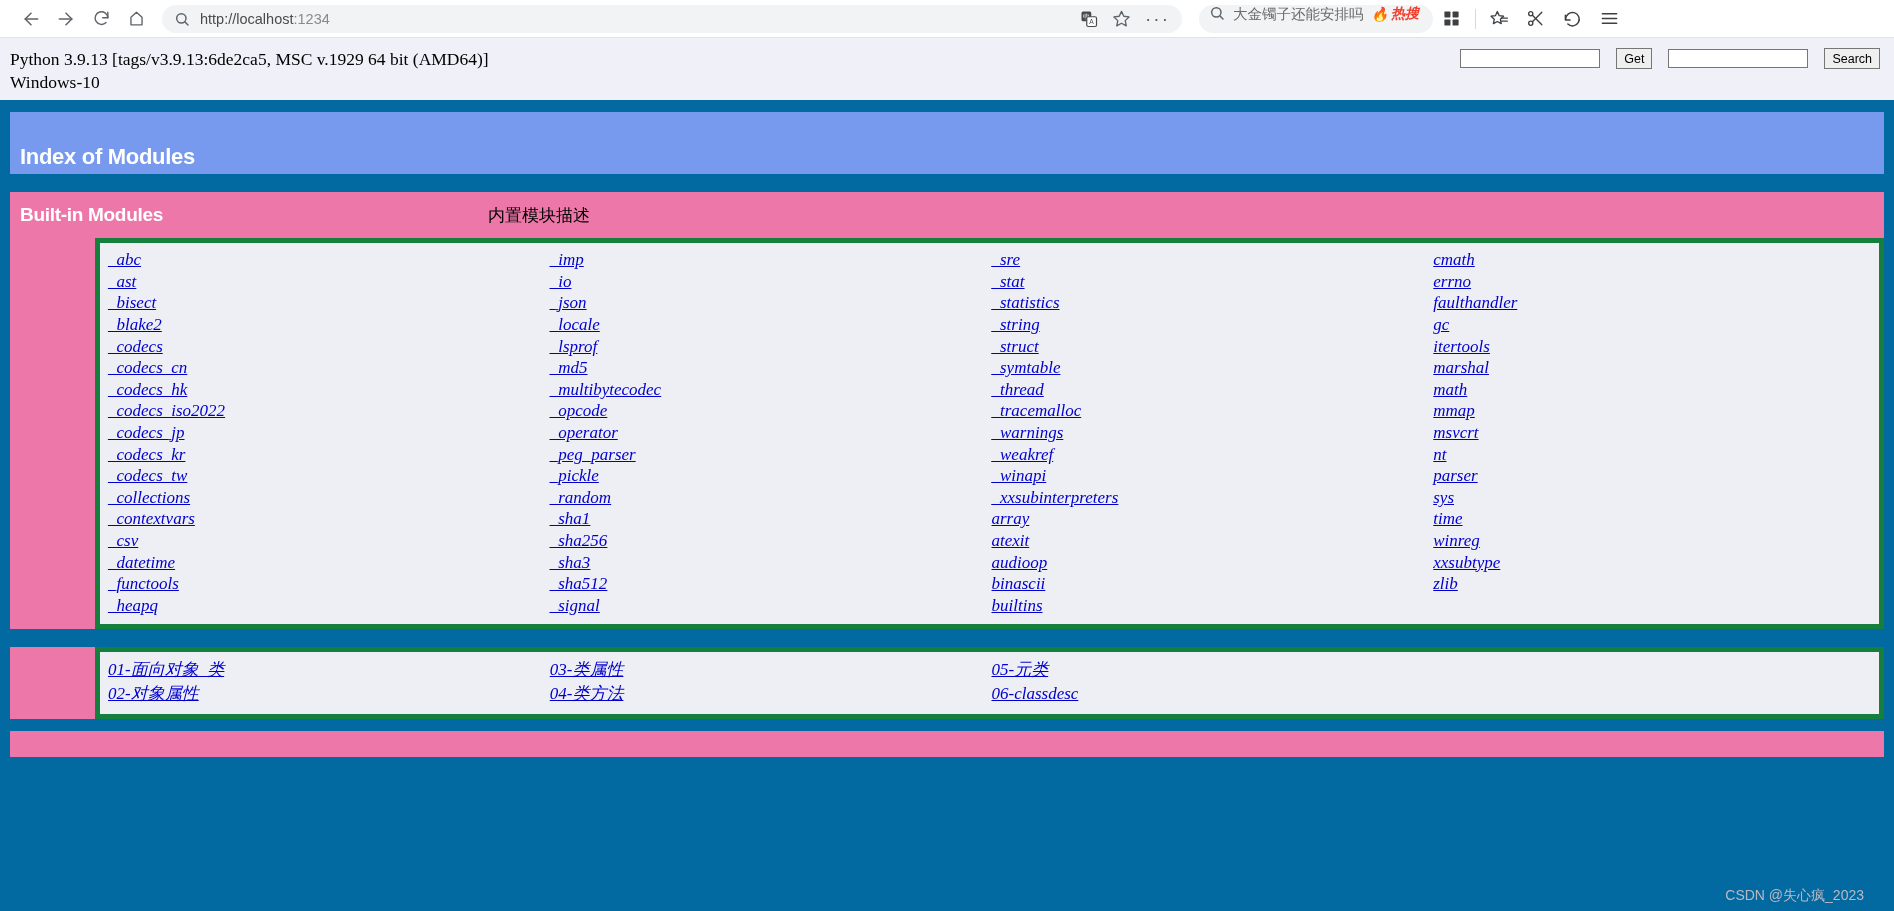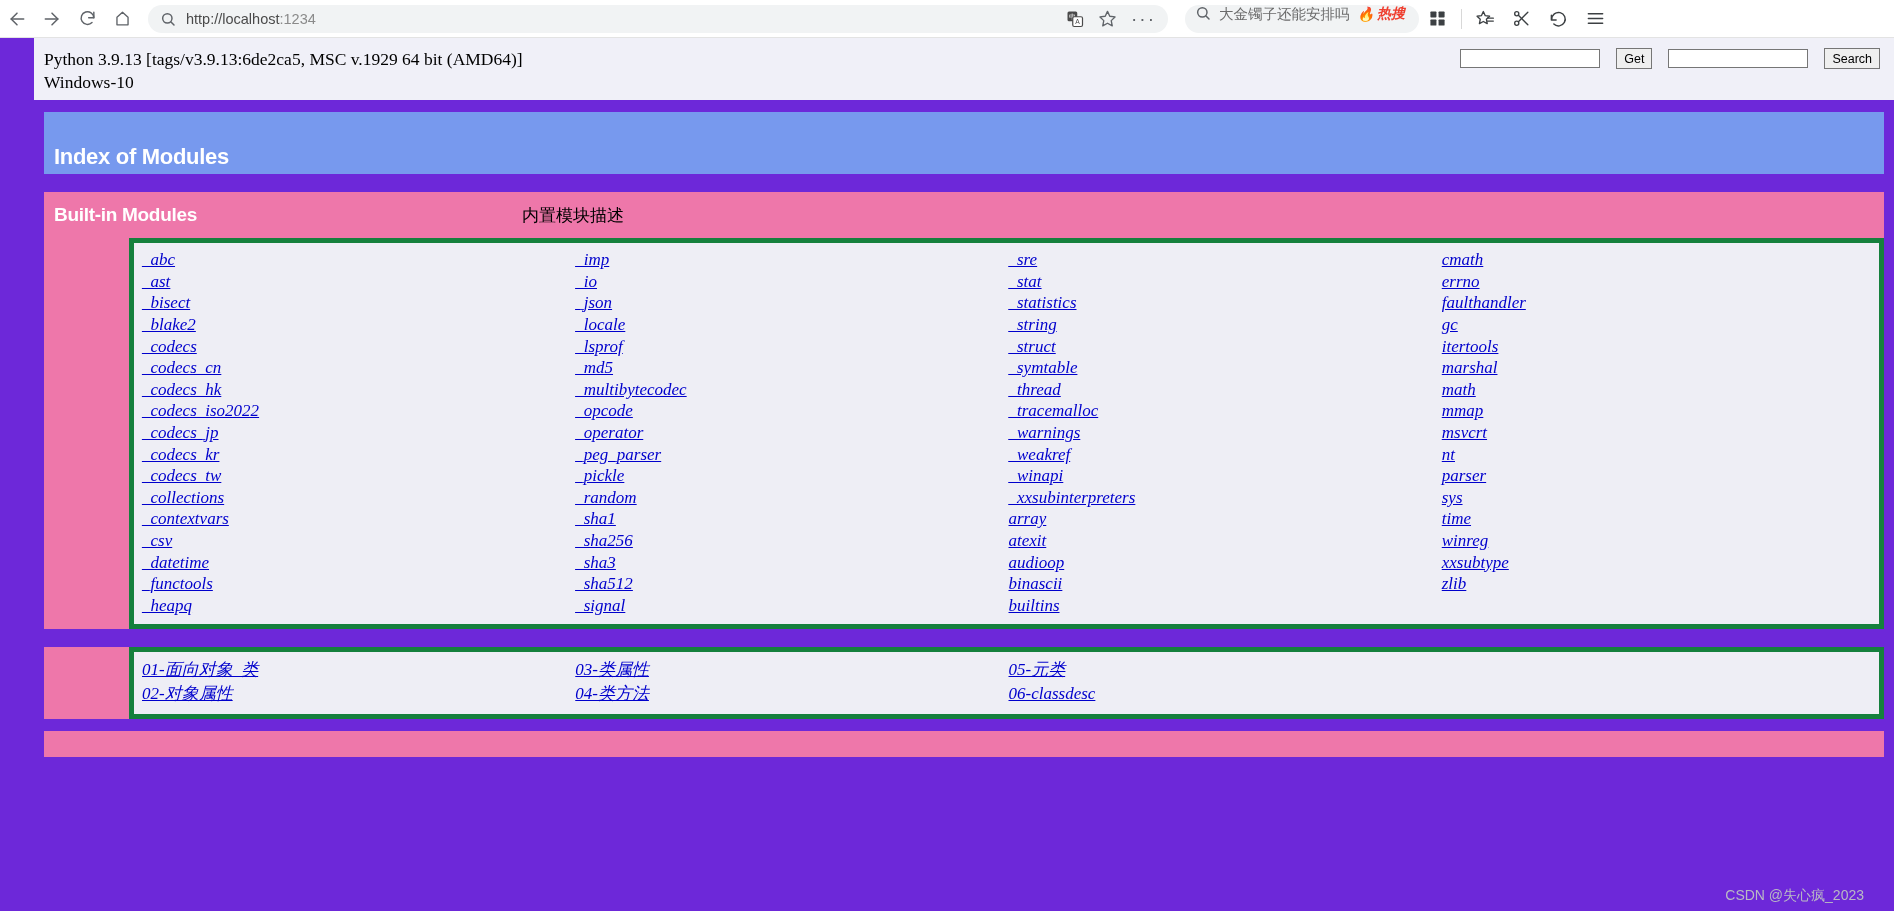--- a/index.html
+++ b/index.html
@@ -11,21 +11,21 @@
     font-family: "Liberation Sans", sans-serif;
   }
 
   
   #browser-bar {
     height: 38px;
     background: #ffffff;
     border-bottom: 1px solid #e3e3e3;
     display: flex;
     align-items: center;
-    padding: 0 0;
+    padding: 0 14px;
     gap: 1px;
   }
   .nav-btn {
     width: 34px; height: 30px;
     display: flex; align-items: center; justify-content: center;
     color: #5f6368;
     border-radius: 4px;
     flex: none;
   }
   .nav-btn svg { display: block; }
@@ -92,25 +92,24 @@
   }
   .chrome-sep {
     width: 1px; height: 20px;
     background: #d8d8d8;
     margin: 0 4px;
     flex: none;
   }
 
   
   #page {
-    background: #6d28d9;
+    background: #0369a1;
     height: 873px;
     position: relative;
     overflow: hidden;
-    padding-left: 34px;
   }
 
   #pydoc-header {
     display: flex;
     justify-content: space-between;
     align-items: flex-start;
     padding: 10px 14px 6px 10px;
     background: #f0f0f8;
   }
   #version-block {

